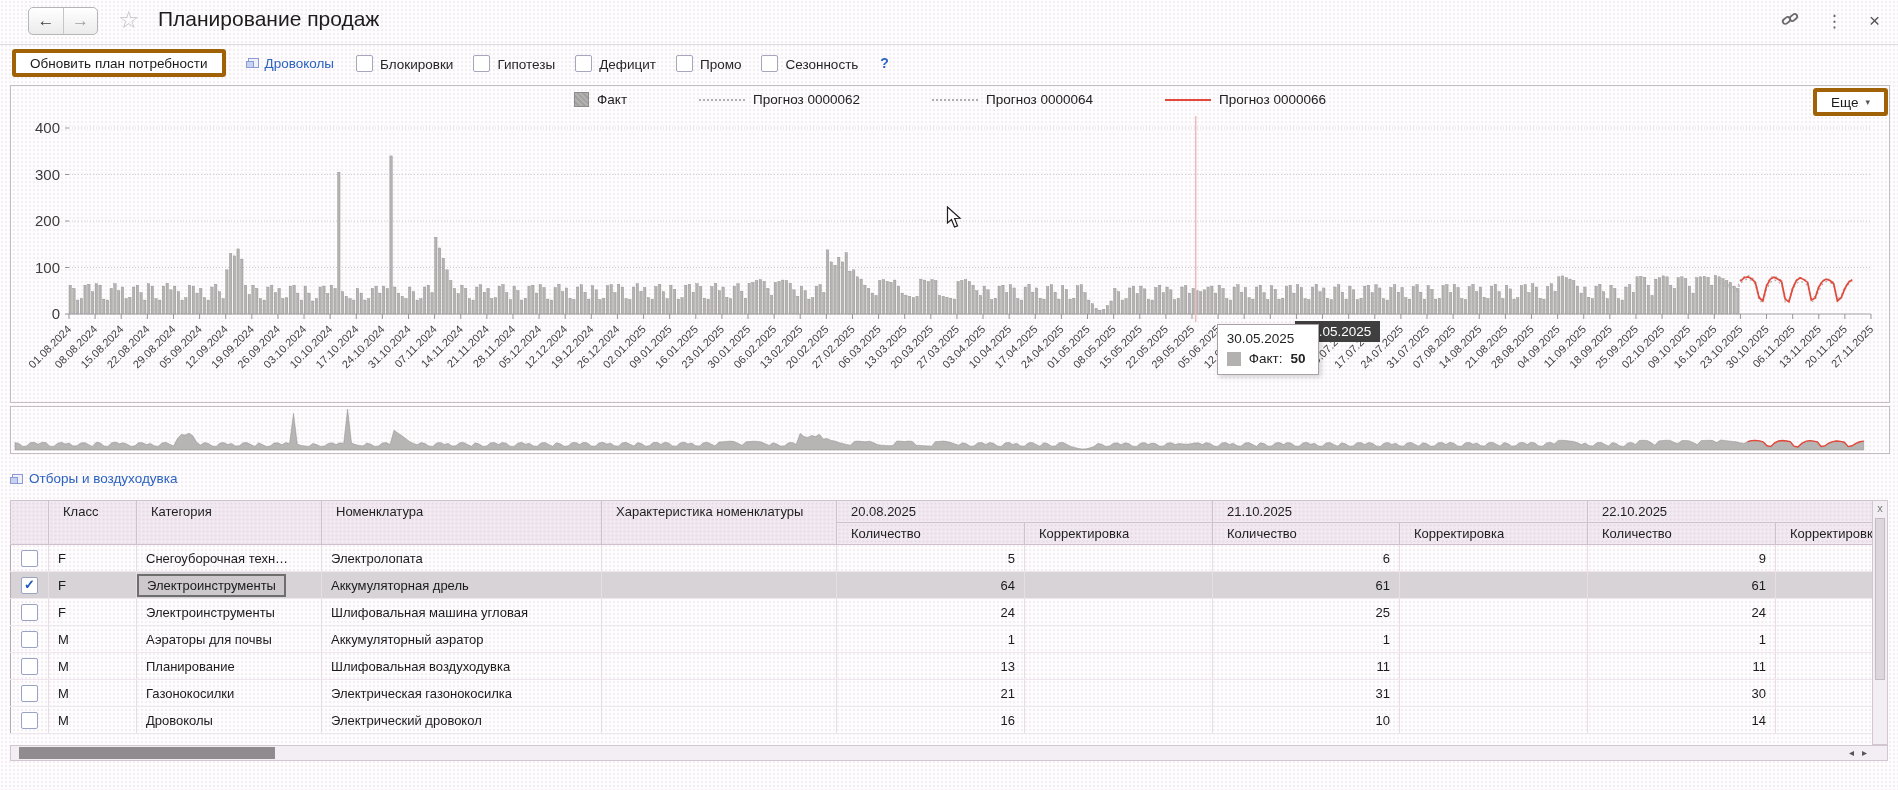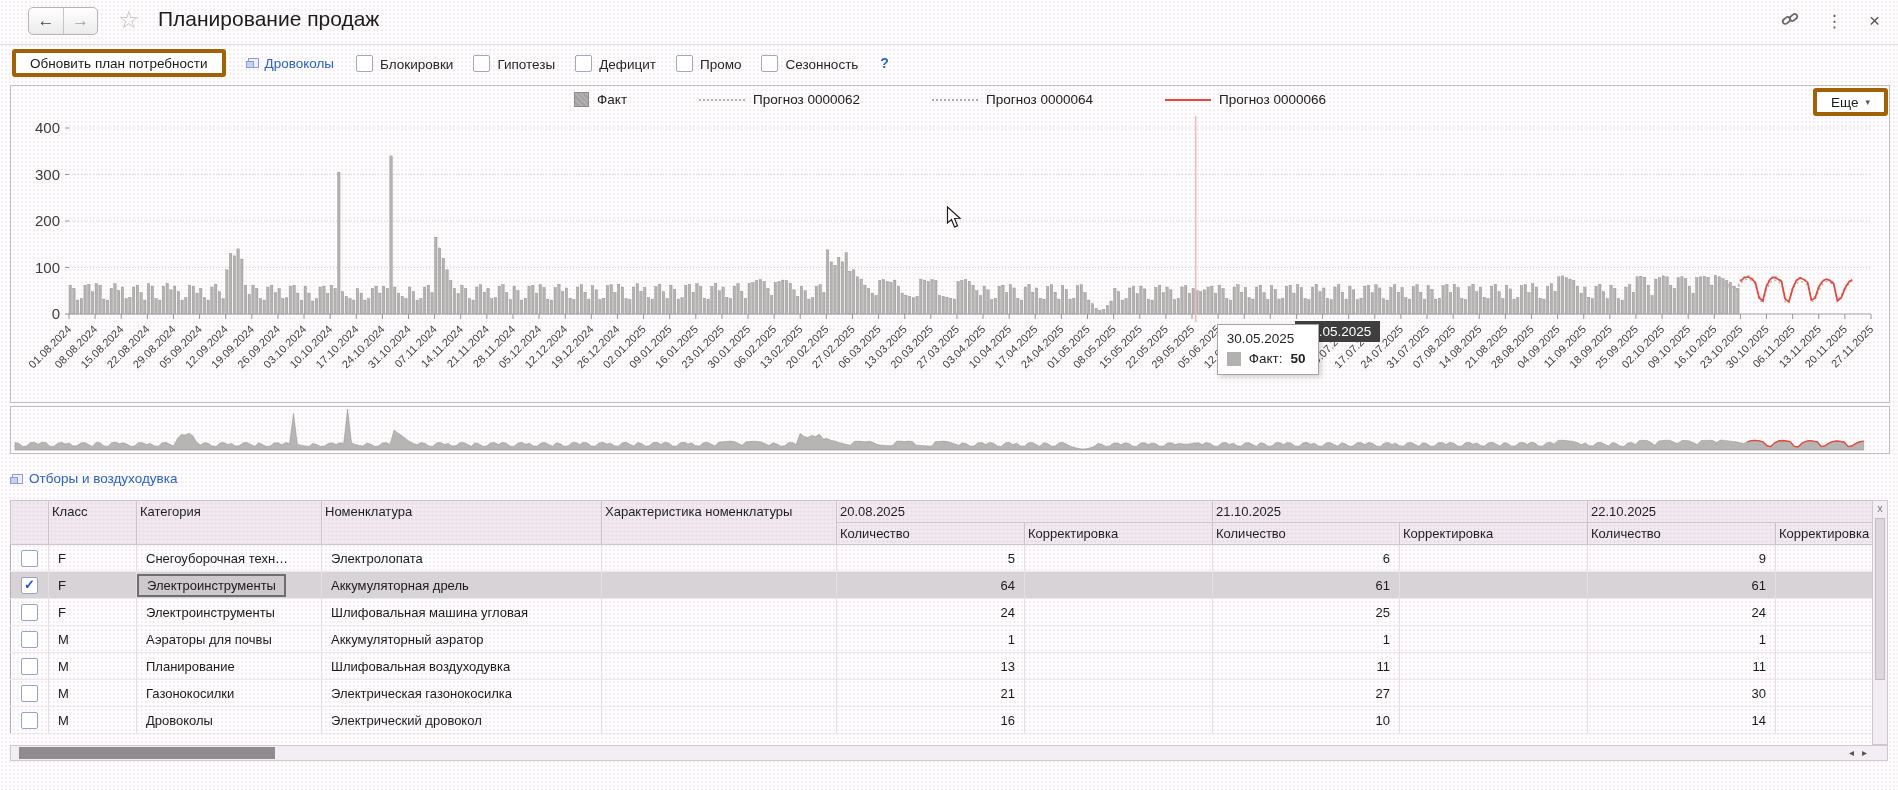--- a/index.html
+++ b/index.html
@@ -47,21 +47,21 @@
   
   .mini-panel{position:absolute;left:10px;top:406px;width:1878px;height:46px;border:1px solid #c6bac4;}
   
   .filters{position:absolute;left:12px;top:471px;font-size:13.5px;}
   
   .grid-wrap{position:absolute;left:10px;top:500px;width:1878px;height:260px;}
   table{border-collapse:collapse;table-layout:fixed;width:1862px;border:1px solid #b7aab4;}
   .c0{width:38px}.c1{width:88px}.c2{width:185px}.c3{width:280px}.c4{width:235px}
   .c5{width:188px}.c6{width:188px}.c7{width:187px}.c8{width:188px}.c9{width:188px}.c10{width:97px}
   th{background:#f1eaf1;background-image:radial-gradient(rgba(190,140,180,.18) 1px,transparent 1.2px);background-size:4px 4px;
-     font-weight:400;font-size:13px;text-align:left;padding:3px 3px;border:1px solid #cfc2cc;color:#1f1f1f;vertical-align:top;white-space:normal;overflow:hidden;}
+     font-weight:400;font-size:13px;text-align:left;padding:3px 14px;border:1px solid #cfc2cc;color:#1f1f1f;vertical-align:top;white-space:normal;overflow:hidden;}
   td{font-size:13px;padding:3px 9px;border-right:1px solid #e8dce6;border-bottom:1px solid #f0e6ee;height:20px;white-space:nowrap;overflow:hidden;color:#1b1b1b;}
   tr.sel td{background:#d7d3d7;}
   td.num{text-align:right;}
   td.cbcell{text-align:center;padding:3px 2px;}
   .gridcb{width:15px;height:15px;border:1px solid #9aa3c4;border-radius:2px;background:#fff;margin:0 auto;font-size:13px;line-height:14px;text-align:center;color:#1d56c0;font-weight:700;}
   .selcell{display:inline-block;margin:-3px -9px;padding:2px 8px;border:2px solid #6e6e6e;background:#ccc8cc;}
   .vscroll{position:absolute;left:1862px;top:0;width:16px;height:245px;background:#f3eef3;border:1px solid #d2c6d0;box-sizing:border-box;text-align:center;}
   .vx{font-size:11px;color:#777;line-height:14px;display:block;}
   .vthumb{margin:3px 2px;height:160px;background:#ddd6dc;border:1px solid #c4bac2;}
   .hscroll{position:absolute;left:0;top:245px;width:1878px;height:16px;background:#f3eef3;border:1px solid #d2c6d0;box-sizing:border-box;}
@@ -897,21 +897,21 @@
         <tr>
           <td class="cbcell">
             <div class="gridcb"></div>
           </td>
           <td>M</td>
           <td>Газонокосилки</td>
           <td>Электрическая газонокосилка</td>
           <td></td>
           <td class="num">21</td>
           <td class="num"></td>
-          <td class="num">27</td>
+          <td class="num">31</td>
           <td class="num"></td>
           <td class="num">30</td>
           <td class="num"></td>
         </tr>
         <tr>
           <td class="cbcell">
             <div class="gridcb"></div>
           </td>
           <td>M</td>
           <td>Дровоколы</td>

